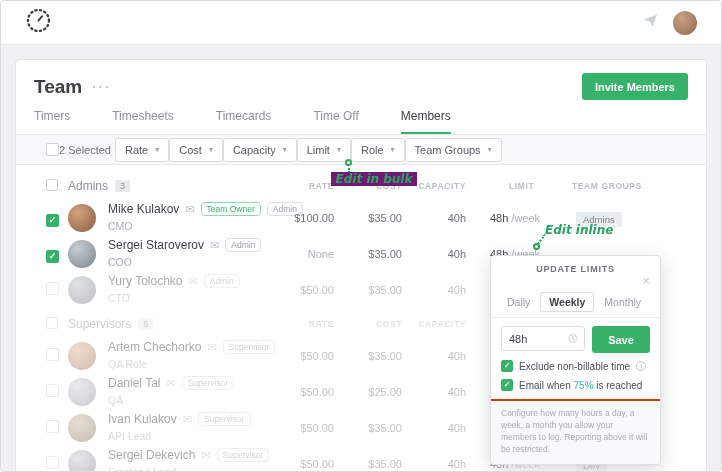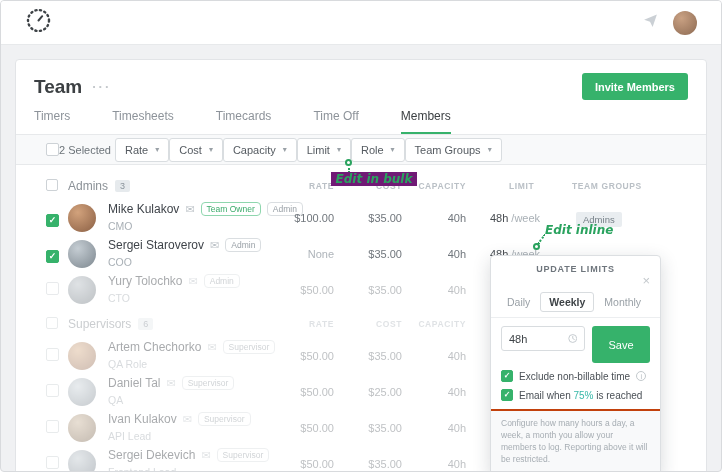--- a/index.html
+++ b/index.html
@@ -102,22 +102,22 @@
   .p-close { margin-left:auto; color:#c3c8cc; font-size:13px; line-height:1; cursor:pointer; }
   .p-tabs { display:flex; align-items:center; gap:2px; margin:5px -10px 0; padding:0 8px 5px;
             border-bottom:1px solid #eceef0; }
   .p-tab { font-size:10.5px; color:#9aa1a7; padding:3px 8px; cursor:pointer; }
   .p-tab.active { border:1px solid #d8dcdf; border-radius:3px; color:#3e4347; font-weight:bold; background:#fff; }
   .p-irow { display:flex; gap:7px; margin-top:8px; }
   .p-input { flex:1; height:25px; border:1px solid #d8dcdf; border-radius:3px; display:flex;
              align-items:center; padding:0 7px; }
   .p-input input { border:none; outline:none; width:100%; font-size:11px; color:#3e4347;
                    font-family:inherit; background:transparent; }
-  .p-save { width:58px; height:37px; background:#36b26b; color:#fff; border:none; border-radius:3px;
-            font-size:11px; font-weight:normal; font-family:inherit; cursor:pointer; }
+  .p-save { width:58px; height:27px; background:#36b26b; color:#fff; border:none; border-radius:3px;
+            font-size:11px; font-weight:bold; font-family:inherit; cursor:pointer; }
   .p-check { display:flex; align-items:center; gap:6px; margin-top:7px; font-size:10px; color:#4a5056; }
   .pct { color:#38b8a9; cursor:pointer; text-decoration:none; }
   .info { width:10px; height:10px; border:1px solid #c3c9cd; border-radius:50%; color:#b4bac0;
           font-size:7px; display:inline-flex; align-items:center; justify-content:center; font-style:normal; }
   .p-foot { margin:8px -10px 0; padding:7px 10px 8px; border-top:2px solid #c2410c; background:#f8f9fa;
             border-radius:0 0 4px 4px; font-size:8.5px; color:#a6adb3; line-height:1.4; }
 </style>
 </head>
 <body>
 

